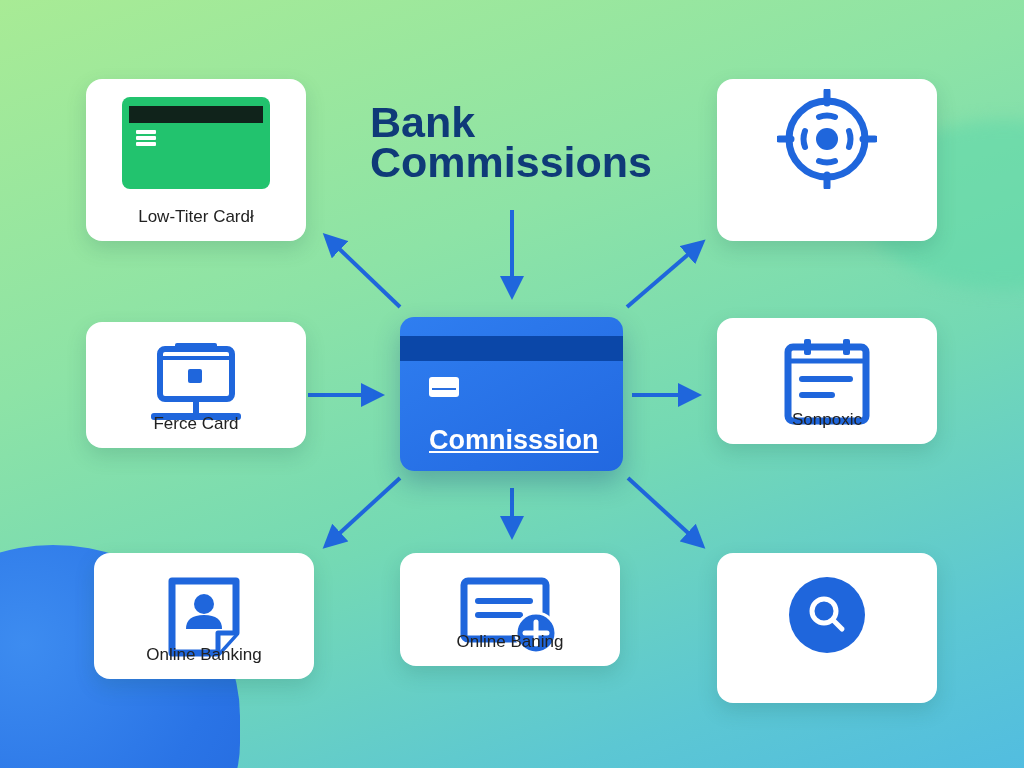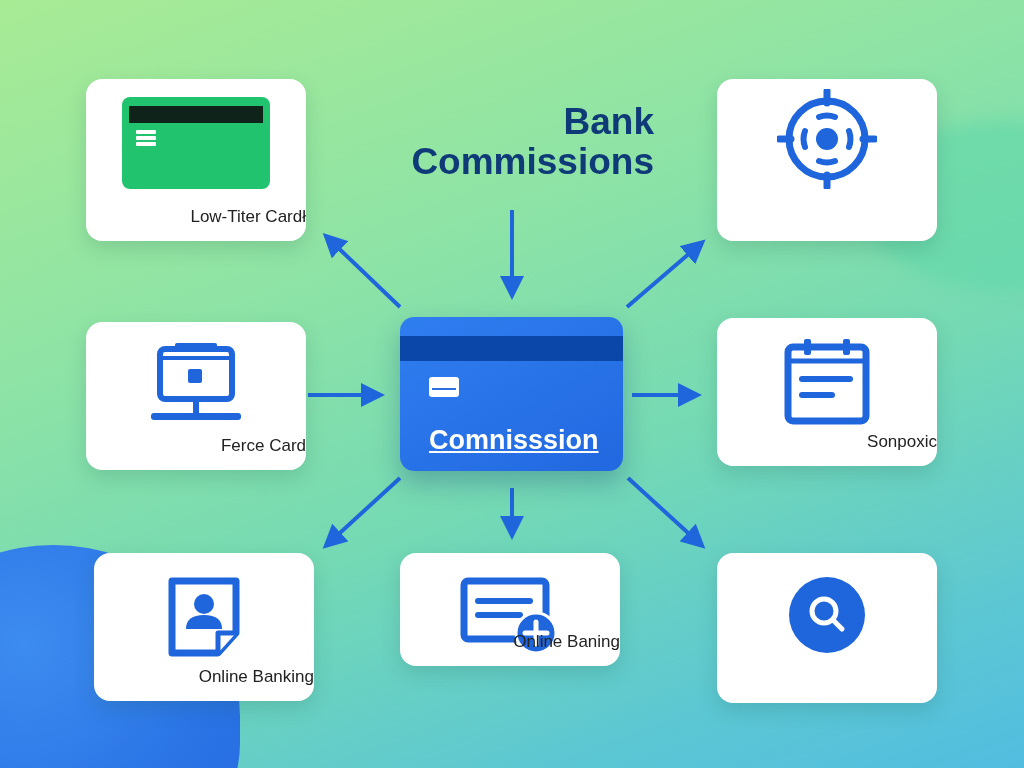--- a/index.html
+++ b/index.html
@@ -13,33 +13,33 @@
       border-radius: 48% 52% 40% 45%;
       background: radial-gradient(circle at 40% 30%, #3d8cf0 0%, #2a74e6 60%, #2469df 100%);
     }
     .blob-tr {
       position: absolute; right: -120px; top: 120px; width: 280px; height: 170px;
       border-radius: 50%;
       background: rgba(95, 215, 170, 0.55);
       filter: blur(8px);
     }
     .card {
-      position: absolute; width: 220px; height: 148px;
+      position: absolute; width: 220px; height: 126px;
       background: #ffffff; border-radius: 16px;
       box-shadow: 0 8px 20px rgba(30, 90, 80, 0.18);
       display: flex; flex-direction: column; align-items: center; justify-content: flex-start;
     }
     .card .icon { margin-top: 22px; height: 84px; display: flex; align-items: center; justify-content: center; }
     .card .label {
-      position: absolute; bottom: 14px; left: 0; right: 0; text-align: right;
+      position: absolute; bottom: 14px; left: 0; right: 0; text-align: center;
       font-size: 17px; color: #222222;
     }
     .title {
-      position: absolute; left: 370px; top: 102px; width: 284px; text-align: right;
-      color: #0f3a78; font-weight: bold; font-size: 37px; line-height: 40px;
+      position: absolute; left: 370px; top: 102px; width: 284px; text-align: left;
+      color: #0f3a78; font-weight: bold; font-size: 43px; line-height: 40px;
     }
     .center-card {
       position: absolute; left: 400px; top: 317px; width: 223px; height: 154px;
       background: linear-gradient(150deg, #2f7ef0 0%, #2268e0 100%);
       border-radius: 14px; overflow: hidden;
       box-shadow: 0 12px 26px rgba(20, 60, 120, 0.3);
     }
     .center-card .stripe { position: absolute; left: 0; right: 0; top: 19px; height: 25px; background: #0b47a8; }
     .center-card .chip { position: absolute; left: 29px; top: 60px; width: 30px; height: 20px; background: #ffffff; border-radius: 3px; }
     .center-card .chip::after { content: ""; position: absolute; left: 3px; right: 3px; top: 11px; height: 2px; background: #2a6fe0; }

